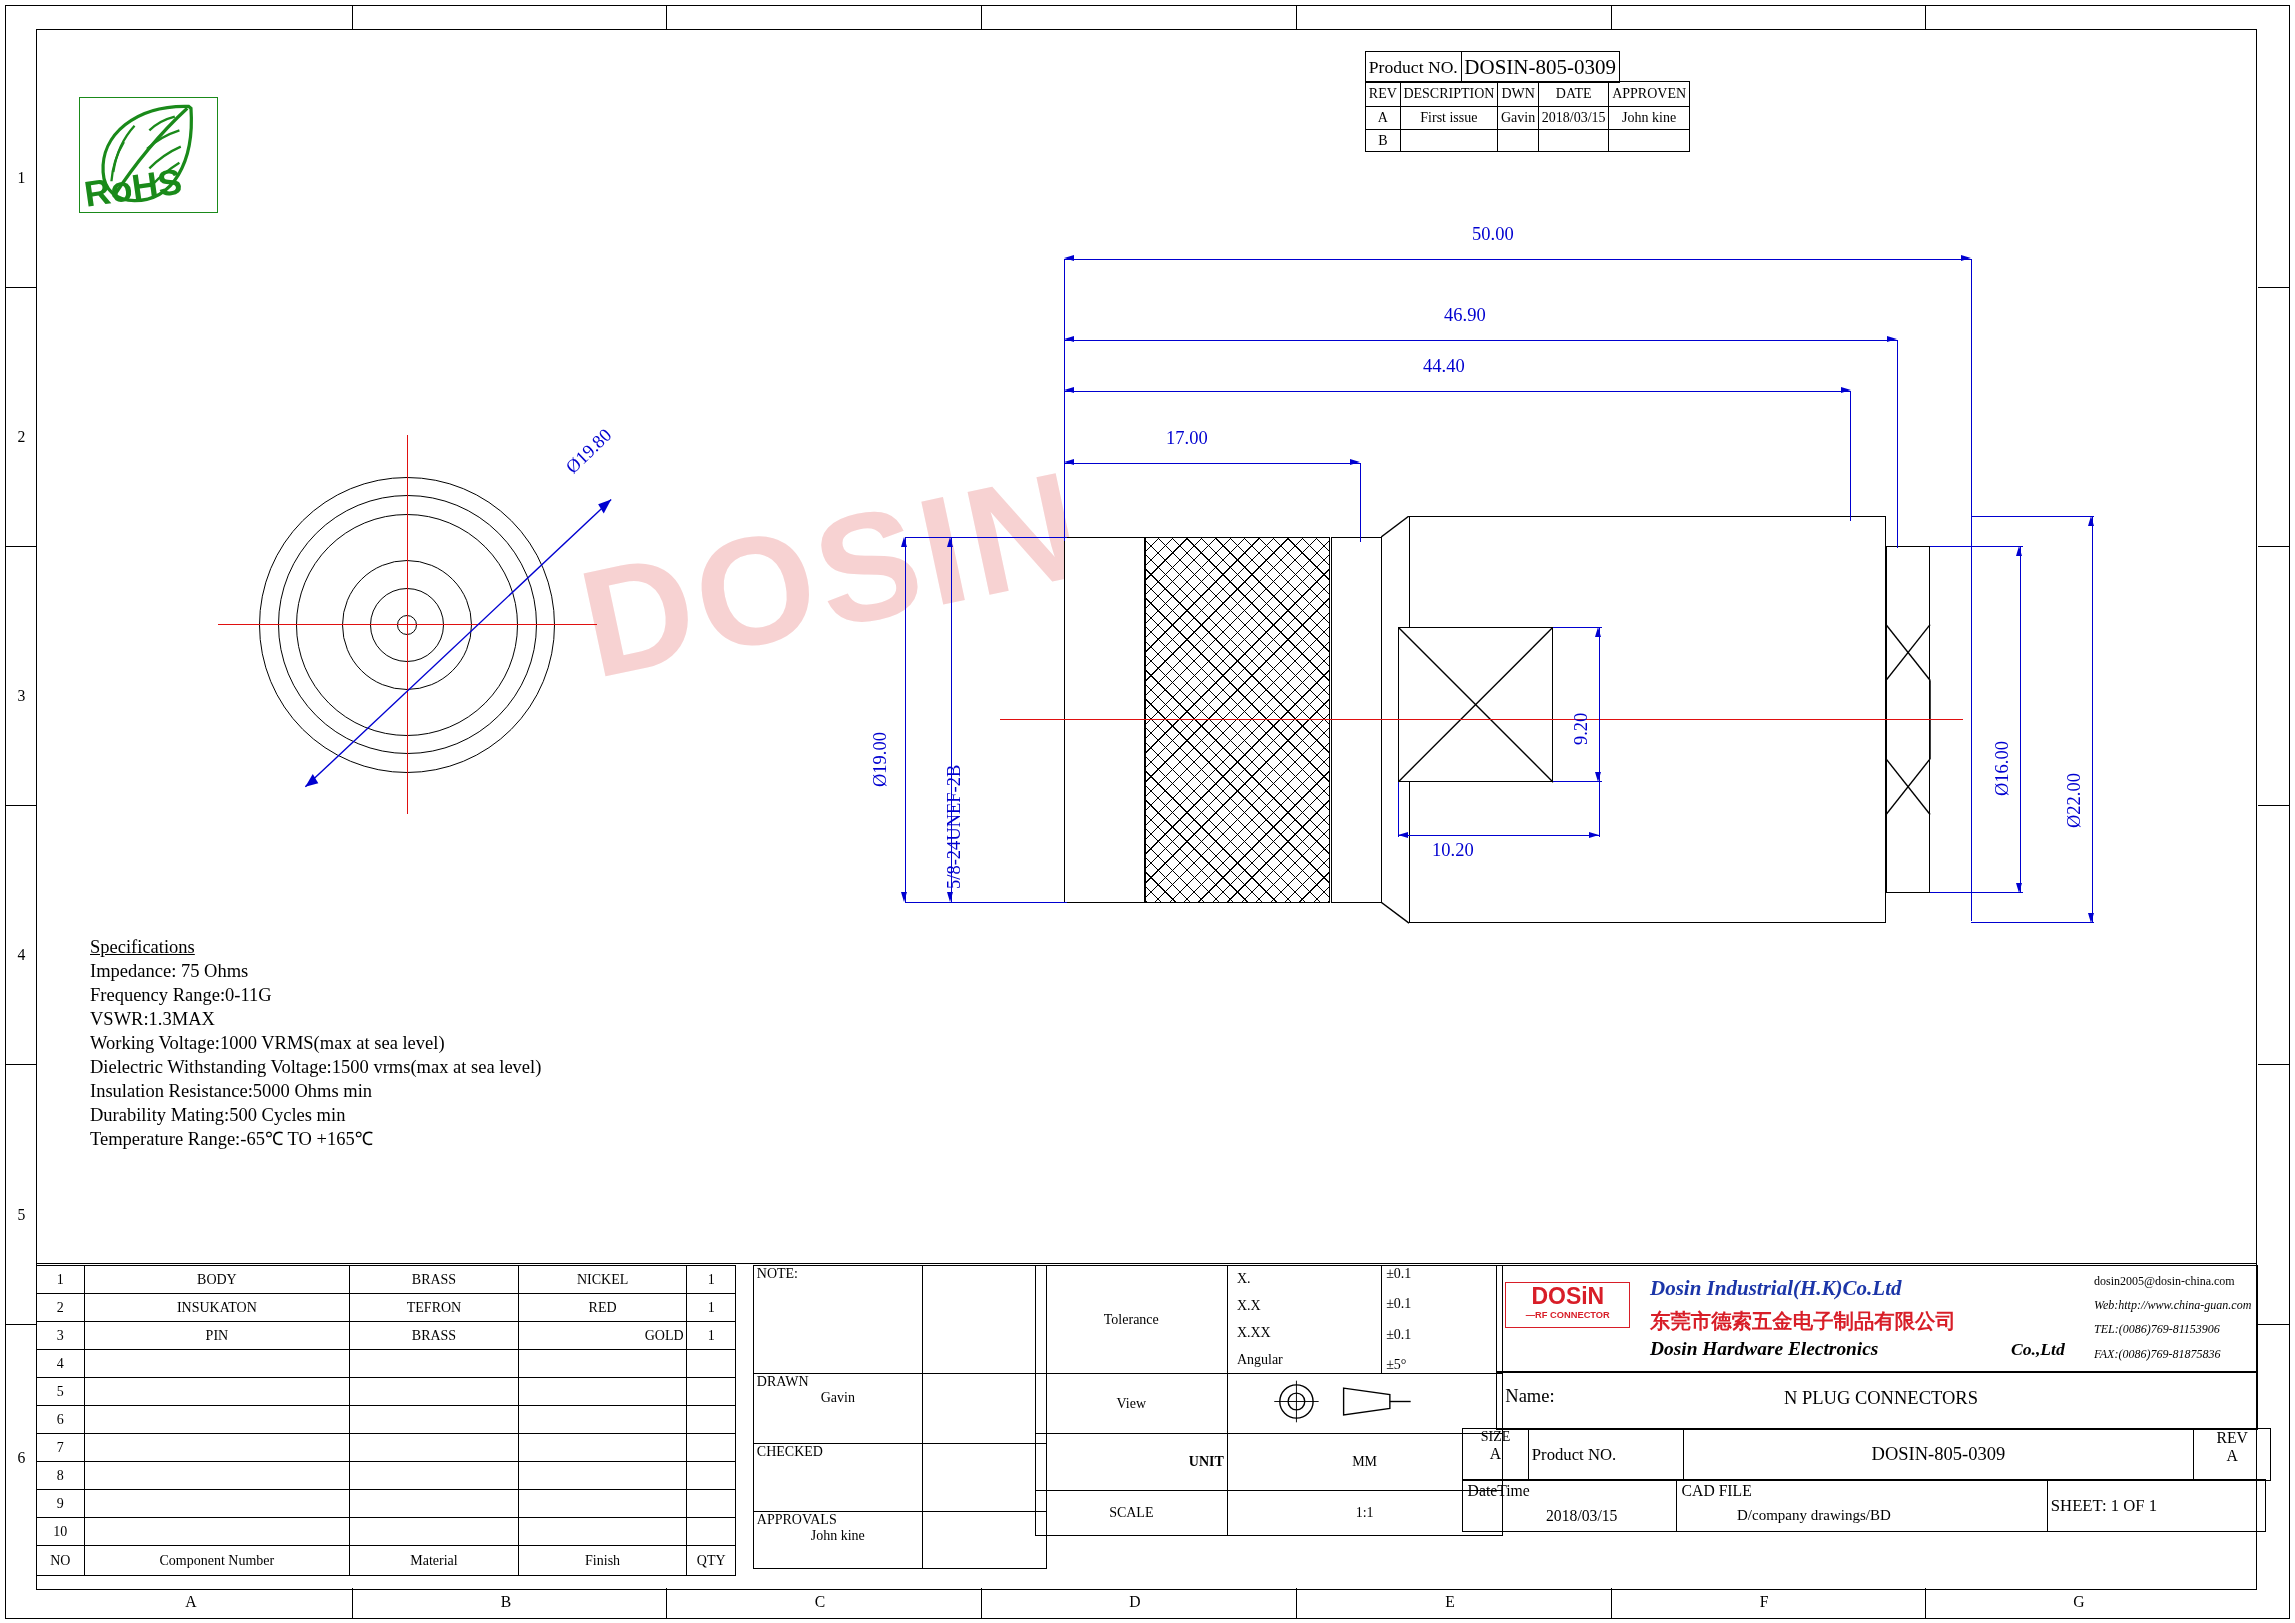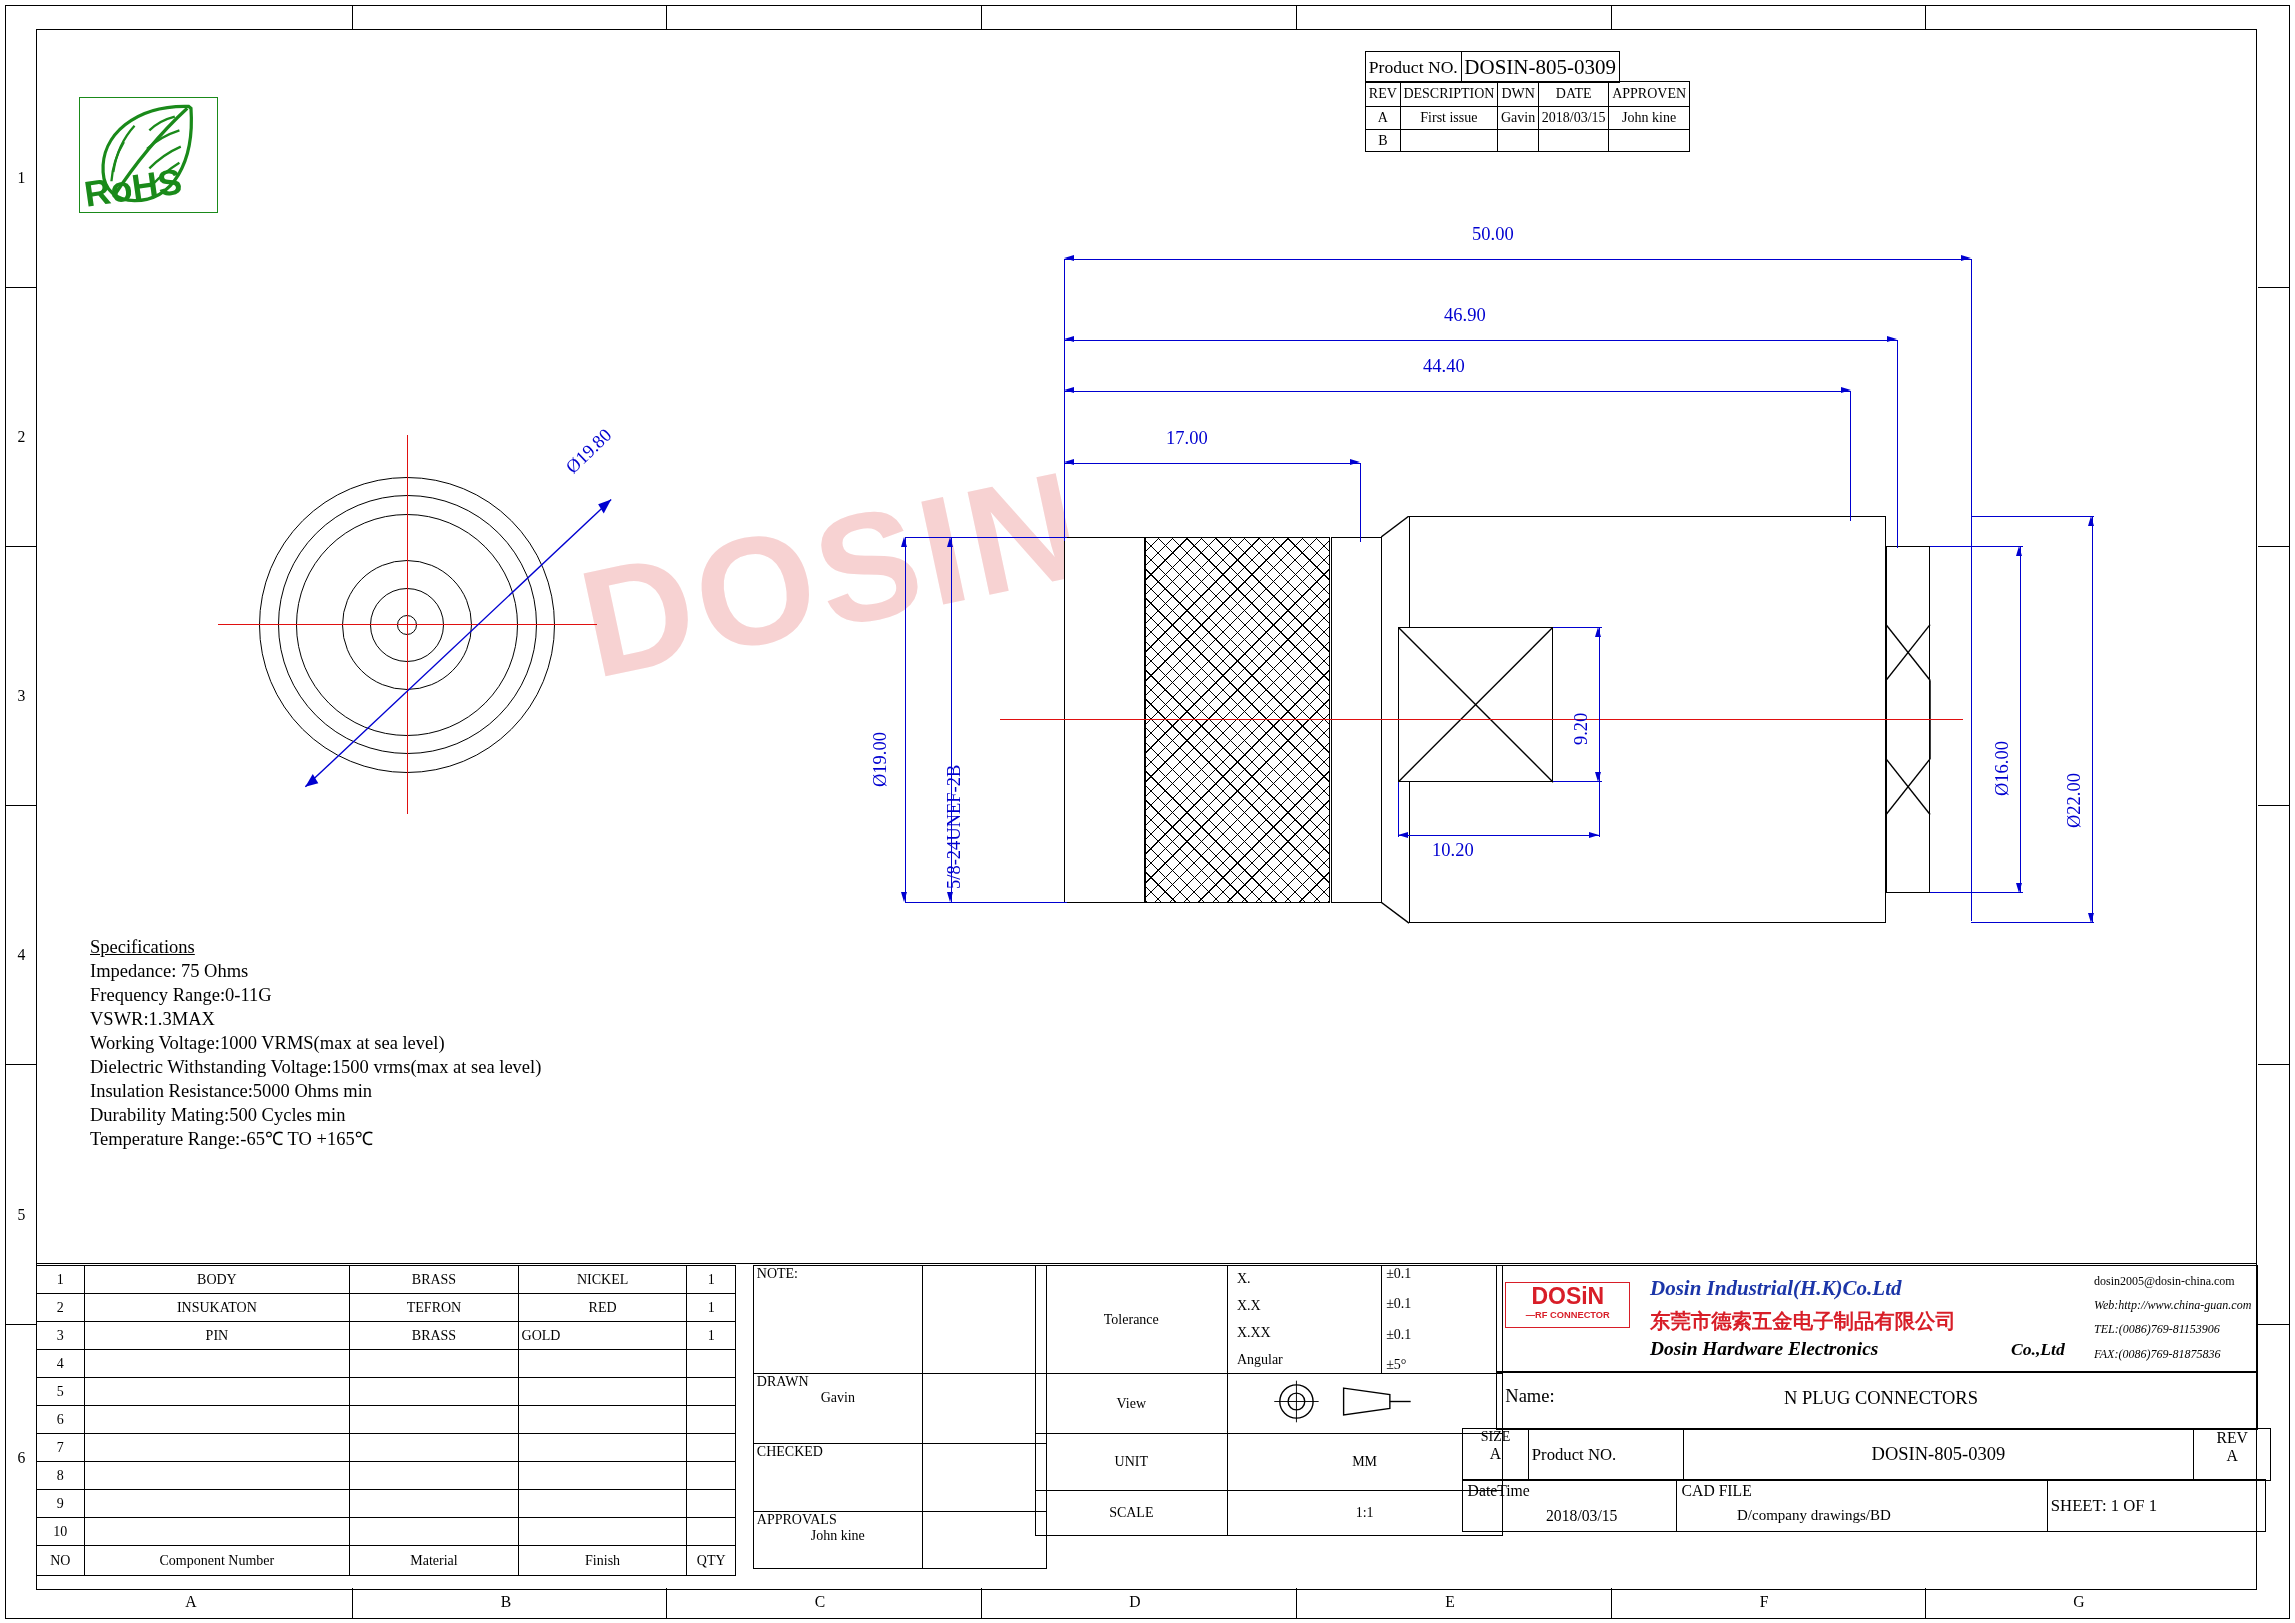--- a/index.html
+++ b/index.html
@@ -298,21 +298,21 @@
           <td style="height:27px;text-align:center;">2</td>
         <td style="text-align:center;">INSUKATON</td>
         <td style="text-align:center;">TEFRON</td>
         <td style="text-align:center;">RED</td>
         <td style="text-align:center;">1</td>
         </tr>
     <tr>
           <td style="height:27px;text-align:center;">3</td>
         <td style="text-align:center;">PIN</td>
         <td style="text-align:center;">BRASS</td>
-        <td style="text-align:left;">GOLD</td>
+        <td style="text-align:right;">GOLD</td>
         <td style="text-align:center;">1</td>
         </tr>
     <tr>
           <td style="height:27px;text-align:center;">4</td>
         <td></td>
         <td></td>
         <td></td>
         <td></td>
         </tr>
     <tr>
@@ -425,21 +425,21 @@
           <circle cx="148" cy="59" r="36" fill="none" stroke="#000" stroke-width="3"></circle>
           <circle cx="148" cy="59" r="18" fill="none" stroke="#000" stroke-width="3"></circle>
           <line x1="100" y1="59" x2="196" y2="59" stroke="#000" stroke-width="2"></line>
           <line x1="148" y1="14" x2="148" y2="104" stroke="#000" stroke-width="2"></line>
           <path d="M250 30 L350 44 L350 74 L250 88 Z" fill="none" stroke="#000" stroke-width="3"></path>
           <line x1="350" y1="59" x2="395" y2="59" stroke="#000" stroke-width="3"></line>
         </svg>
       </td>
     </tr>
     <tr>
-      <td style="height:56px;text-align:center;">UNIT</td>
+      <td style="height:56px;text-align:right;font-weight:bold;">UNIT</td>
       <td colspan="2" style="height:56px;text-align:center;">MM</td>
     </tr>
     <tr>
       <td style="height:44px;text-align:center;">SCALE</td>
       <td colspan="2" style="height:44px;text-align:center;">1:1</td>
     </tr>
   </tbody>
     </table>
 
   <div style="position:absolute;left:1496px;top:1265px;width:762px;height:107px;border:0.9px solid #000;box-sizing:border-box;">

